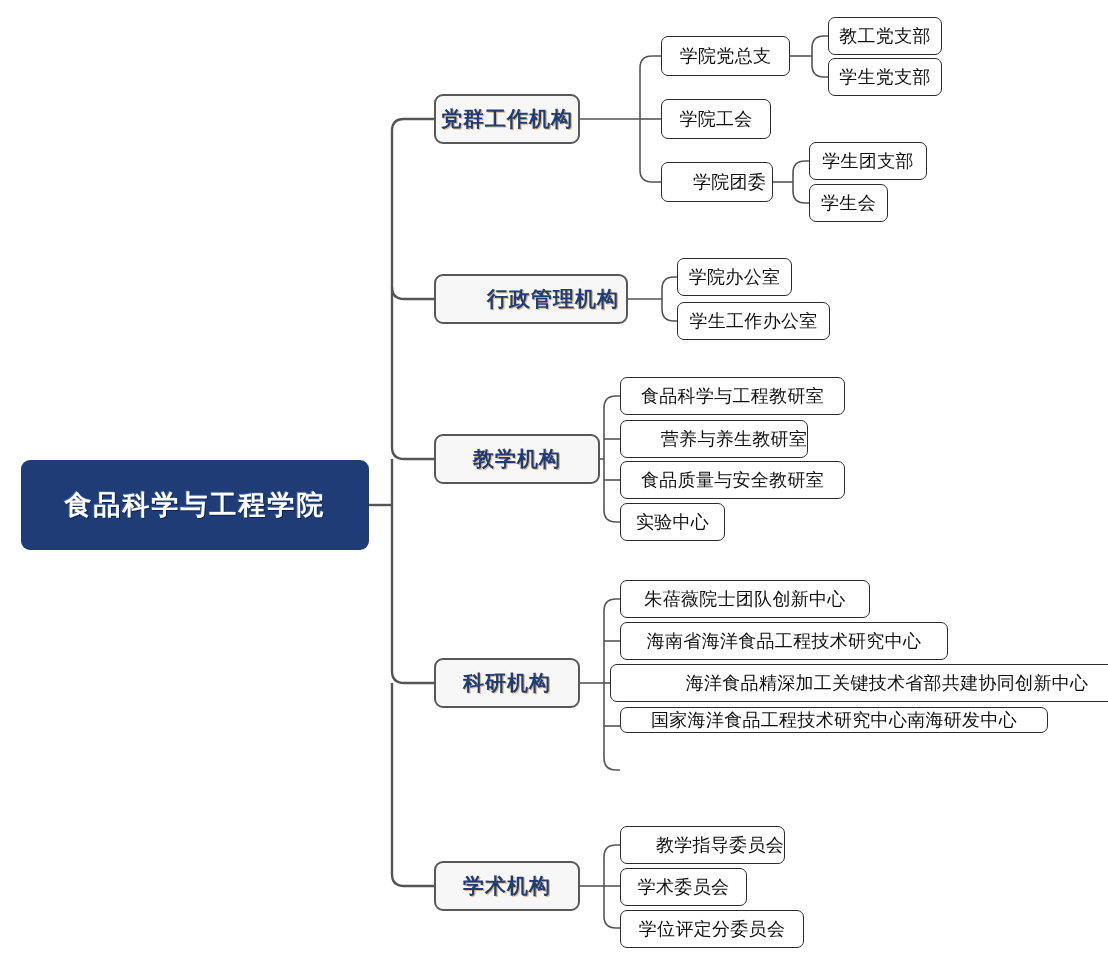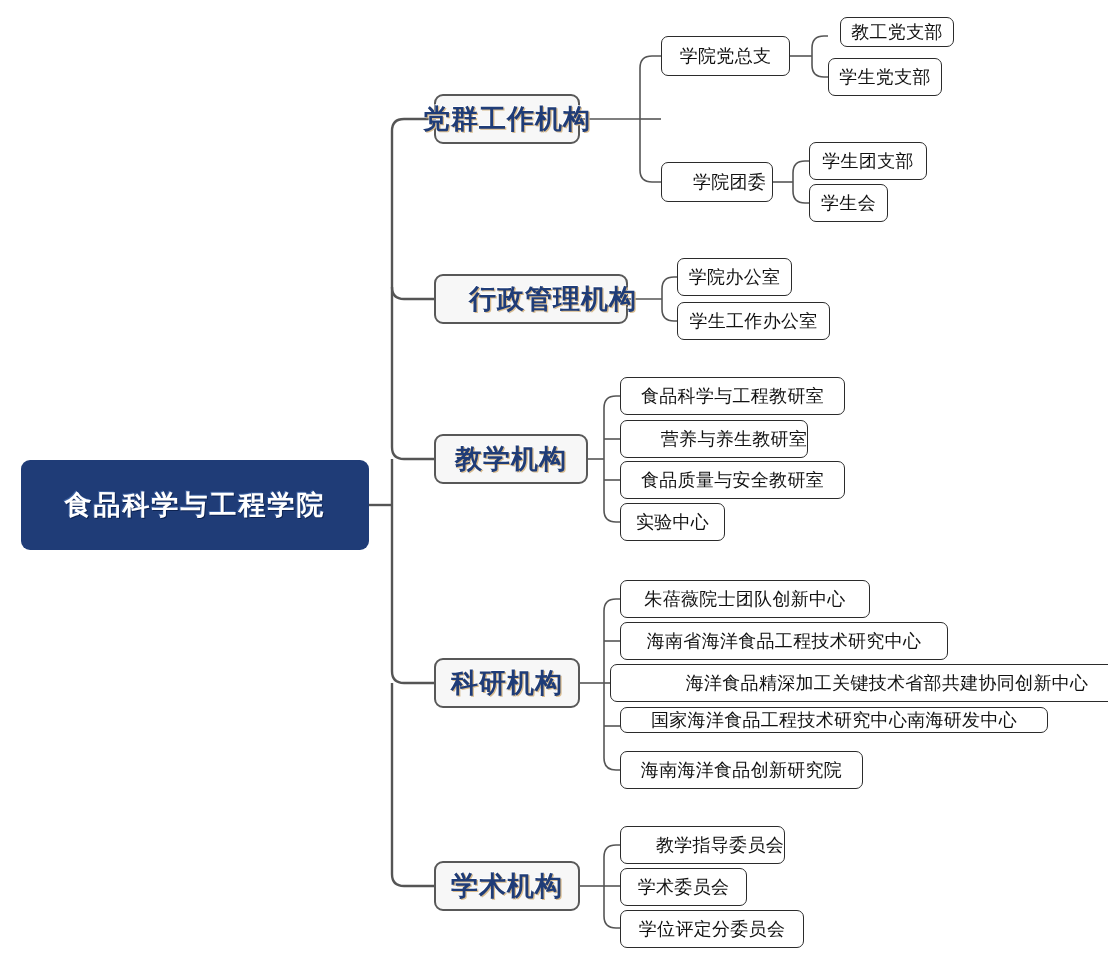--- a/index.html
+++ b/index.html
@@ -25,21 +25,21 @@
     letter-spacing:2px;
     text-shadow:1px 1px 0 #0d2250, -1px -1px 0 #3a5fa0;
   }
 
   
   .node.lvl1{
     background:#F7F7F7;
     border:2.6px solid #585858;
     border-radius:9px;
     color:#1F3C77;
-    font-size:27px;
+    font-size:21px;
     font-weight:bold;
     letter-spacing:1px;
     text-shadow:1.2px 1.2px 0 #d8bb8e, -0.6px -0.6px 0 #ffffff;
   }
 
   
   .node.lvl2,.node.lvl3{
     background:#ffffff;
     border:1.3px solid #2b2b2b;
     border-radius:7px;
@@ -114,27 +114,30 @@
     <span>食品科学与工程学院</span>
   </div>
 
   <div class="node lvl1" style="left:434px;top:94px;width:146px;height:50px;">
     <span>党群工作机构</span>
   </div>
 
   <div class="node lvl2" style="left:661px;top:36px;width:129px;height:40px;">
     <span>学院党总支</span>
   </div>
-  <div class="node lvl3" style="left:828px;top:17px;width:114px;height:30px;margin-left:12px;">
+  <div class="node lvl3" style="left:828px;top:17px;width:114px;height:38px;">
     <span>教工党支部</span>
   </div>
   <div class="node lvl3" style="left:828px;top:58px;width:114px;height:38px;">
     <span>学生党支部</span>
   </div>
 
+  <div class="node lvl2" style="left:661px;top:99px;width:110px;height:40px;">
+    <span>学院工会</span>
+  </div>
 
   <div class="node lvl2" style="left:661px;top:162px;width:112px;height:40px;padding-left:25px;">
     <span>学院团委</span>
   </div>
   <div class="node lvl3" style="left:809px;top:142px;width:118px;height:38px;">
     <span>学生团支部</span>
   </div>
   <div class="node lvl3" style="left:809px;top:184px;width:79px;height:38px;">
     <span>学生会</span>
   </div>
@@ -142,21 +145,21 @@
   <div class="node lvl1" style="left:434px;top:274px;width:194px;height:50px;padding-left:44px;">
     <span>行政管理机构</span>
   </div>
   <div class="node lvl2" style="left:677px;top:258px;width:115px;height:38px;">
     <span>学院办公室</span>
   </div>
   <div class="node lvl2" style="left:677px;top:302px;width:153px;height:38px;">
     <span>学生工作办公室</span>
   </div>
 
-  <div class="node lvl1" style="left:434px;top:434px;width:154px;height:50px;">
+  <div class="node lvl1" style="left:434px;top:434px;width:166px;height:50px;">
     <span>教学机构</span>
   </div>
   <div class="node lvl2" style="left:620px;top:377px;width:225px;height:38px;">
     <span>食品科学与工程教研室</span>
   </div>
   <div class="node lvl2" style="left:620px;top:420px;width:188px;height:38px;padding-left:40px;">
     <span>营养与养生教研室</span>
   </div>
   <div class="node lvl2" style="left:620px;top:461px;width:225px;height:38px;">
     <span>食品质量与安全教研室</span>
@@ -173,23 +176,20 @@
   </div>
   <div class="node lvl2" style="left:620px;top:622px;width:328px;height:38px;">
     <span>海南省海洋食品工程技术研究中心</span>
   </div>
   <div class="node lvl2" style="left:610px;top:664px;width:554px;height:38px;">
     <span>海洋食品精深加工关键技术省部共建协同创新中心</span>
   </div>
   <div class="node lvl2" style="left:620px;top:707px;width:428px;height:26px;">
     <span>国家海洋食品工程技术研究中心南海研发中心</span>
   </div>
-  <div class="node lvl2" style="left:620px;top:751px;width:243px;height:38px;">
-    <span>海南海洋食品创新研究院</span>
-  </div>
 
   <div class="node lvl1" style="left:434px;top:861px;width:146px;height:50px;">
     <span>学术机构</span>
   </div>
   <div class="node lvl2" style="left:620px;top:826px;width:165px;height:38px;justify-content:flex-end;">
     <span>教学指导委员会</span>
   </div>
   <div class="node lvl2" style="left:620px;top:868px;width:127px;height:38px;">
     <span>学术委员会</span>
   </div>

